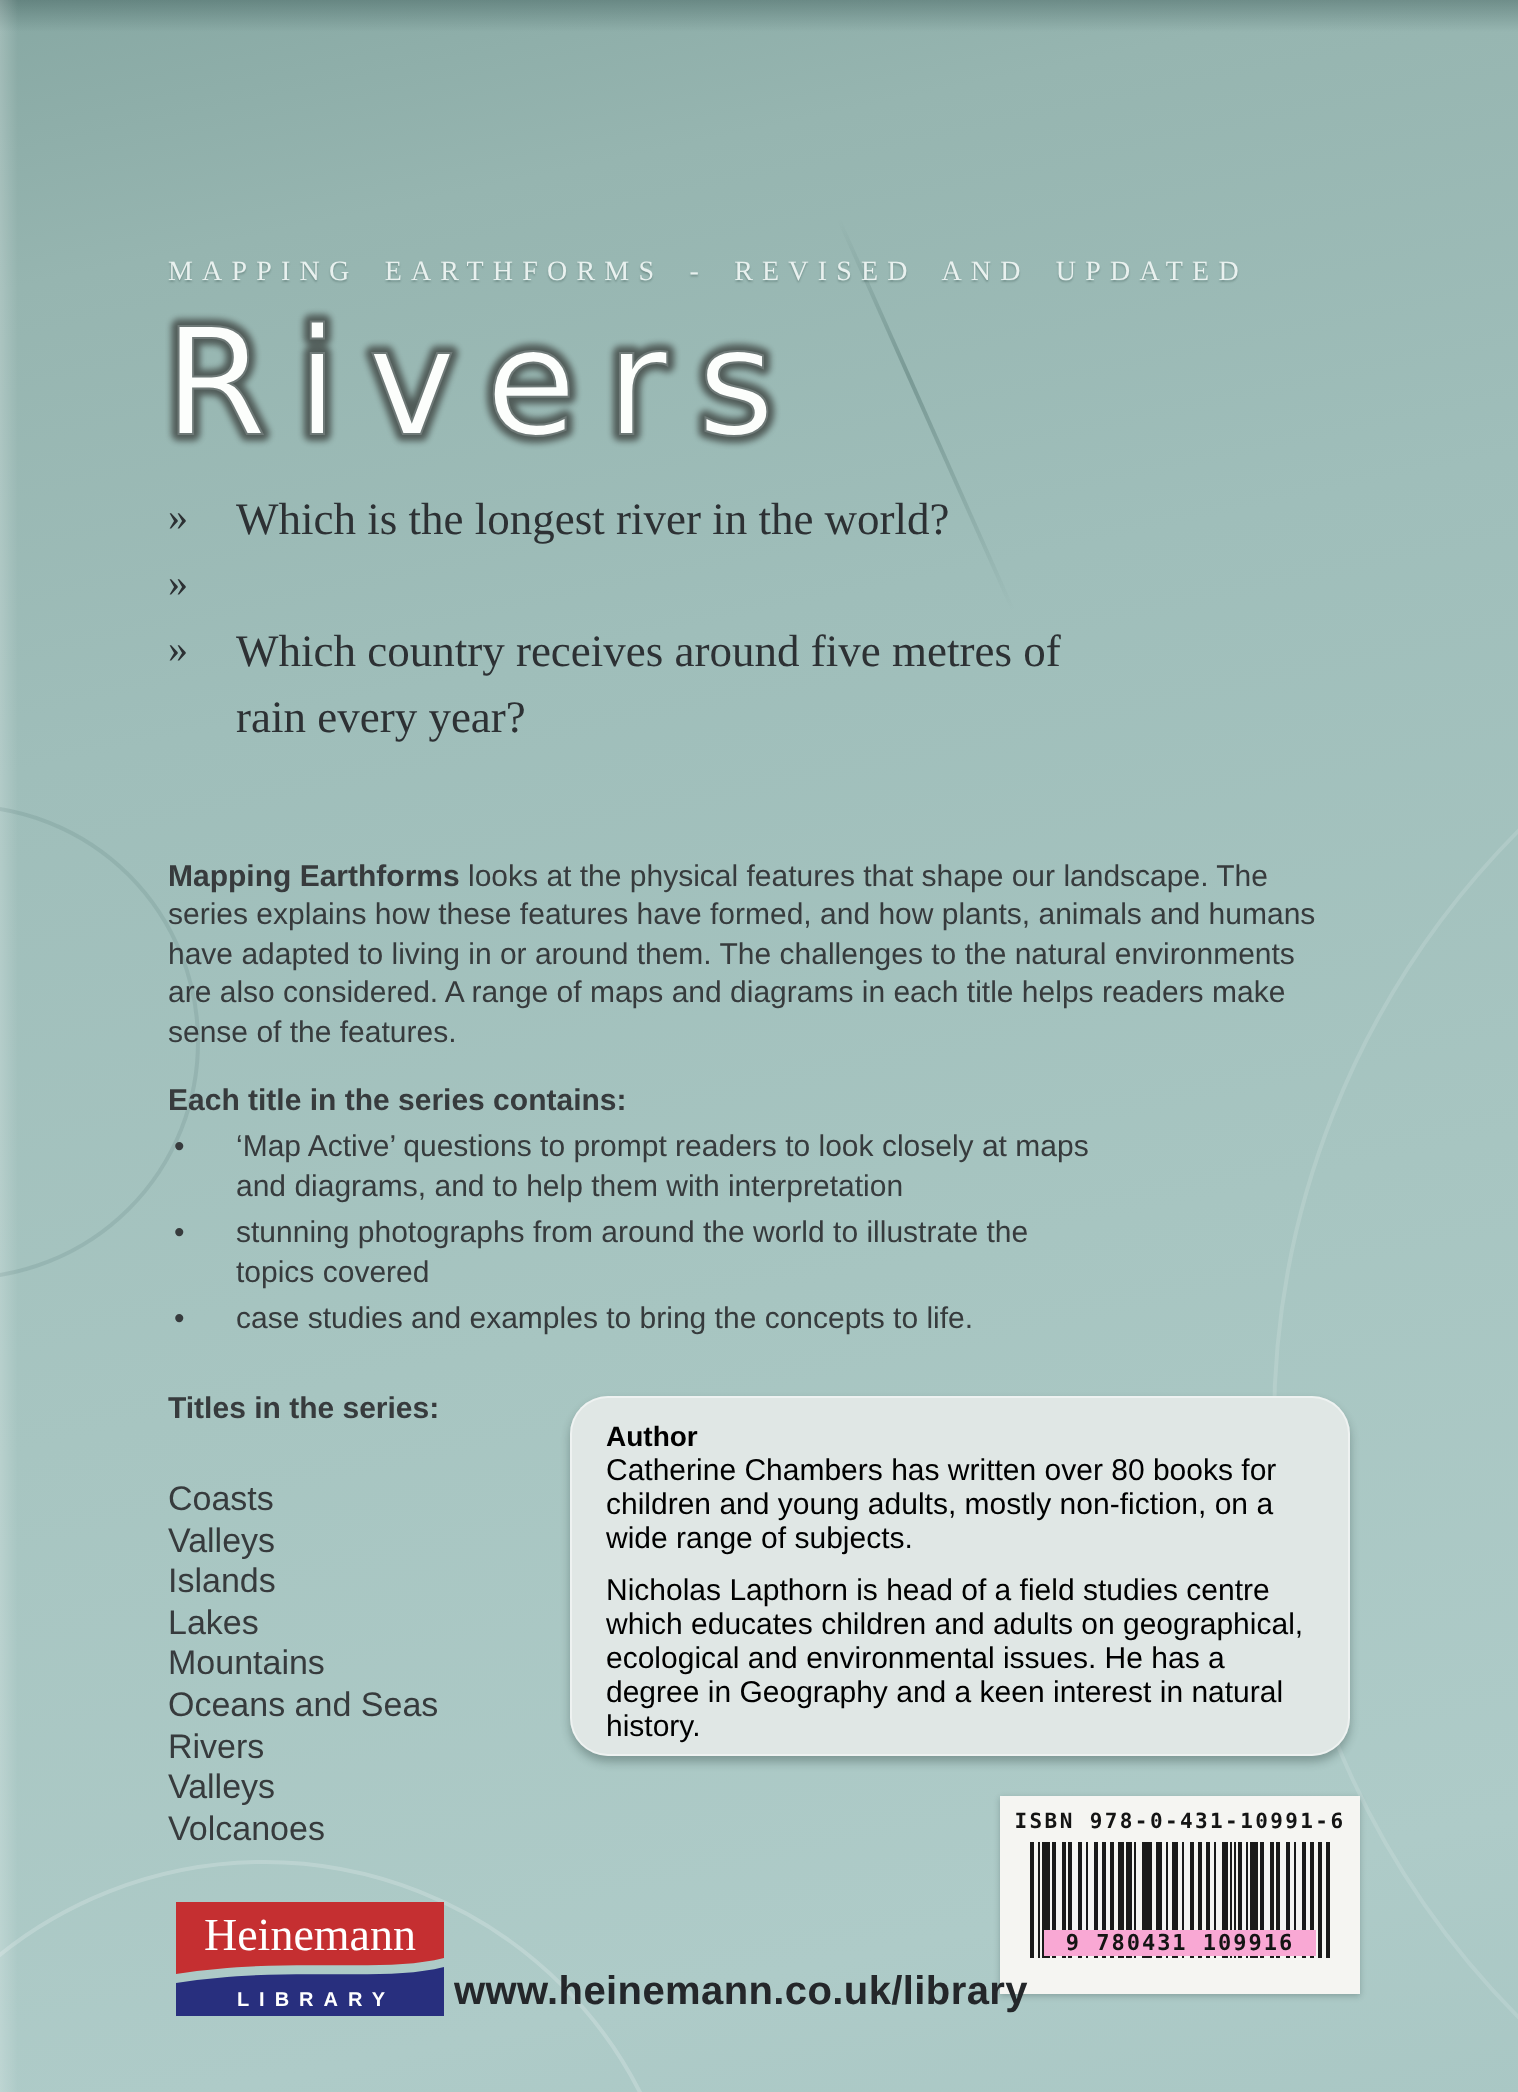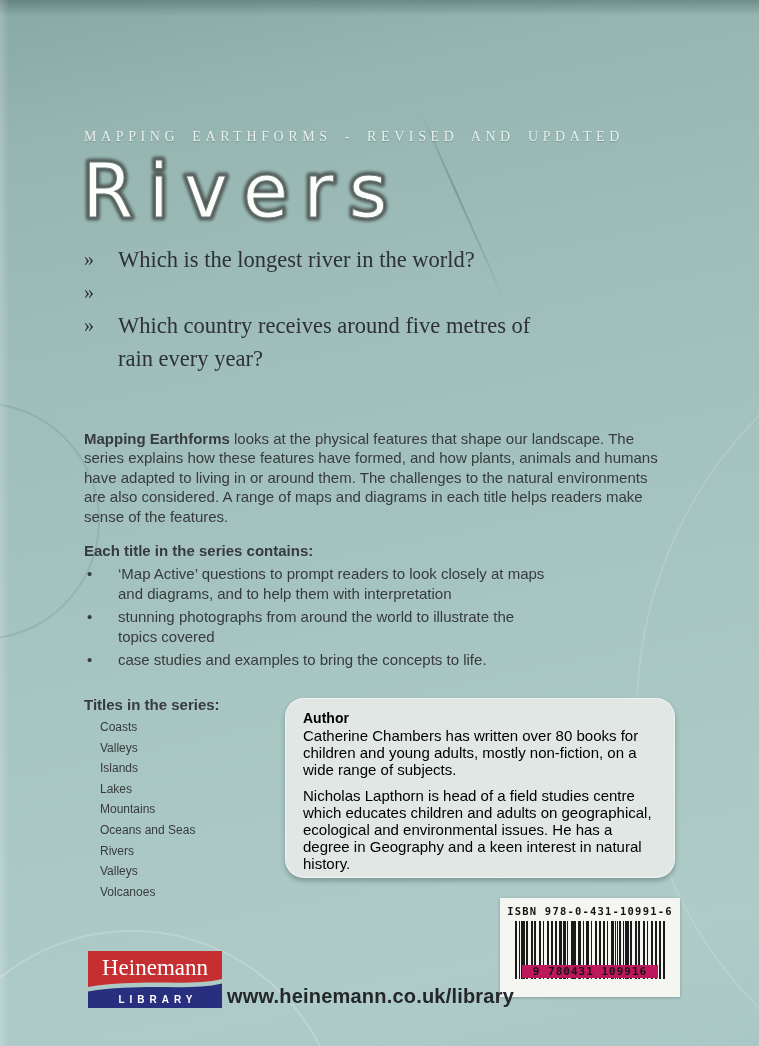--- a/index.html
+++ b/index.html
@@ -43,42 +43,42 @@
   .intro b{font-weight:bold;}
   
   .contents{position:absolute;left:84px;top:541px;width:480px;
     font-size:15px;line-height:19.4px;color:#373b3d;}
   .c-heading{font-weight:bold;margin-bottom:4px;}
   .c-item{display:flex;margin-top:4px;}
   .c-marker{width:31px;flex:none;padding-left:3px;}
   .c-text{width:432px;}
   
   .series{position:absolute;left:84px;top:696px;color:#373b3d;}
-  .s-heading{font-weight:bold;font-size:15px;margin-bottom:4px;}
-  .s-item{font-size:12px;line-height:20.6px;margin-left:16px;}
+  .s-heading{font-weight:bold;font-size:15px;margin-bottom:27px;}
+  .s-item{font-size:17px;line-height:20.6px;}
   
   .info-box{position:absolute;left:285px;top:698px;width:390px;height:180px;
     background:#e0e7e5;border-radius:19px;box-sizing:border-box;padding:12px 18px;
     box-shadow:0 3px 5px rgba(20,40,38,.30), inset 0 0 0 1px rgba(255,255,255,.45);
     color:#000000;}
   .ib-heading{font-weight:bold;font-size:14px;line-height:17px;}
   .ib-text{font-size:15px;line-height:17px;}
   .ib-gap{height:9px;}
   
   .barcode-box{position:absolute;left:500px;top:898px;width:180px;height:99px;
     background:#f5f5f2;box-shadow:0 1px 3px rgba(20,40,38,.25);}
   .isbn{font-family:"DejaVu Sans Mono",monospace;font-weight:bold;font-size:10.5px;
     letter-spacing:1.2px;text-align:center;margin-top:7px;color:#141414;white-space:nowrap;}
   .bars{height:58px;margin:4px 15px 0;
     background-image:
       repeating-linear-gradient(90deg,#1a1a1a 0 2px,rgba(0,0,0,0) 2px 4px,#1a1a1a 4px 5px,rgba(0,0,0,0) 5px 8px),
       repeating-linear-gradient(90deg,rgba(0,0,0,0) 0 6px,#1a1a1a 6px 8px,rgba(0,0,0,0) 8px 11px,#1a1a1a 11px 12px,rgba(0,0,0,0) 12px 13px);}
   .barcode-number{position:relative;font-family:"DejaVu Sans Mono",monospace;font-weight:bold;
     font-size:11px;letter-spacing:1px;text-align:center;color:#141414;
-    background:#be185d;margin:-14px 22px 0;white-space:nowrap;}
+    background:#f9a8d4;margin:-14px 22px 0;white-space:nowrap;}
   
   .logo{position:absolute;left:88px;top:951px;}
   .logo .h-name{font-family:"Liberation Serif",serif;font-size:23px;fill:#ffffff;}
   .logo .h-imprint{font-family:"Liberation Sans",sans-serif;font-size:10px;font-weight:bold;
     letter-spacing:5px;fill:#ffffff;}
   .website{position:absolute;left:227px;top:985px;font-size:20px;font-weight:bold;
     color:#24272a;letter-spacing:.2px;white-space:nowrap;}
 </style>
 </head>
 <body>

